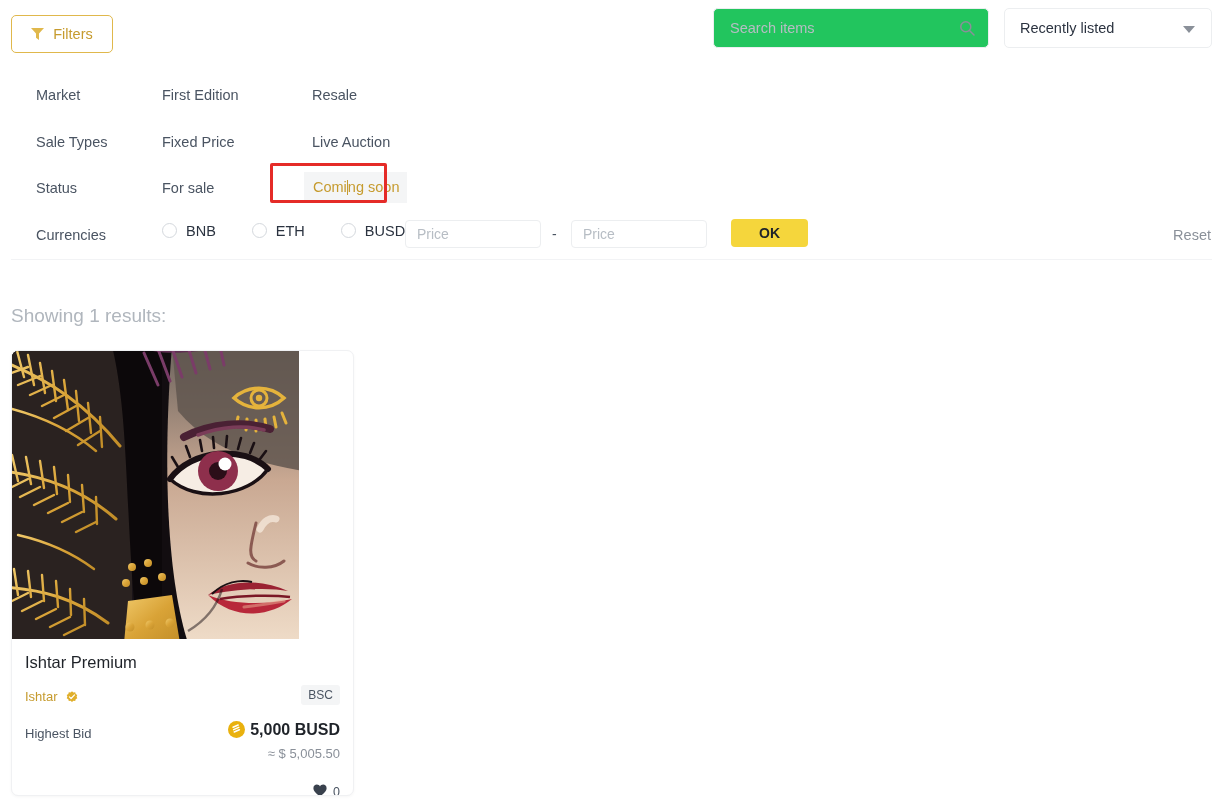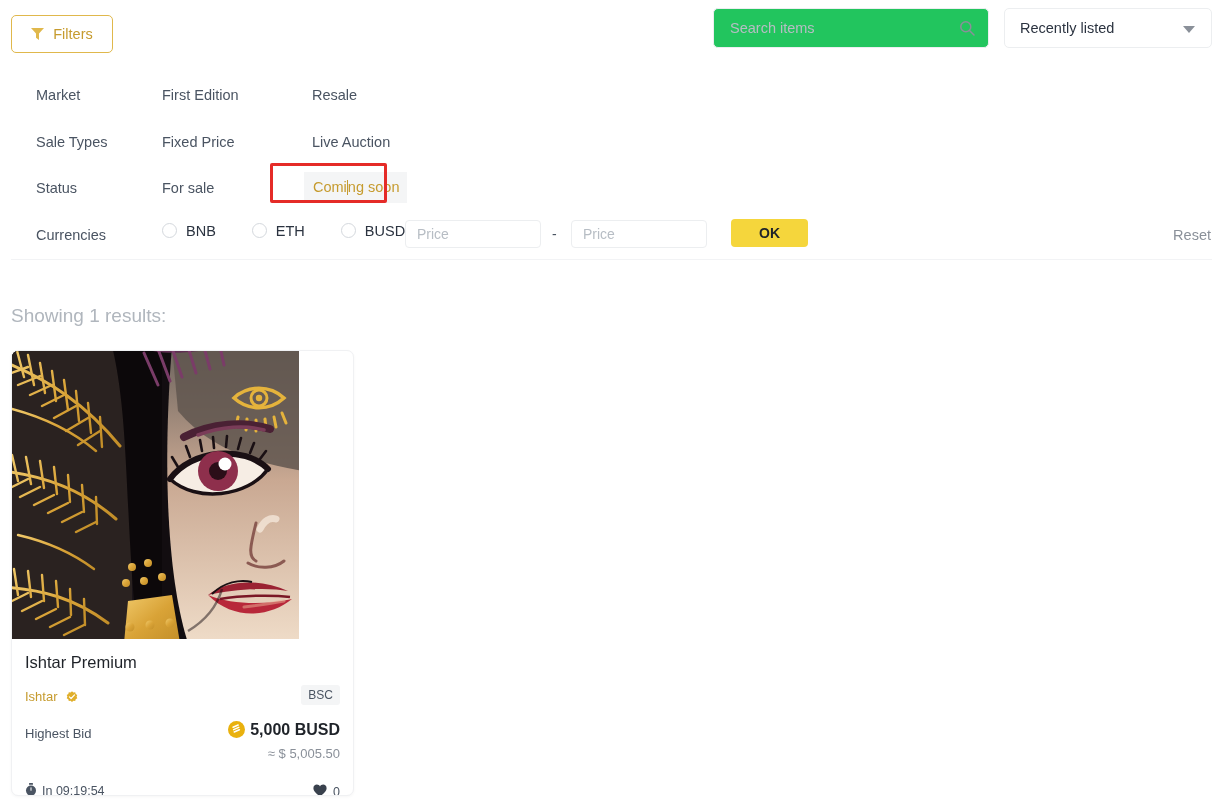--- a/index.html
+++ b/index.html
@@ -410,30 +410,20 @@
                   <path d="M6.2 11 L11.4 8.8"></path>
               </g>
             </svg>
           </span>
           <span class="bid-amount">5,000 BUSD</span>
         </span>
         <span class="bid-usd">≈ $ 5,005.50</span>
       </div>
 
       <div class="card-row4">
-        <span class="timer">
-          <span>
-            <svg width="12" height="13" viewBox="0 0 12 13">
-              <rect x="4" y="0" width="4" height="1.8" rx="0.6" fill="#4A5462"></rect>
-              <circle cx="6" cy="7.6" r="5" fill="#4A5462"></circle>
-              <rect x="5.5" y="4.2" width="1" height="3.6" rx="0.5" fill="#fff"></rect>
-            </svg>
-          </span>
-          <span>In 09:19:54</span>
-        </span>
         <span class="likes">
           <span>
             <svg width="14" height="13" viewBox="0 0 14 13">
               <path d="M7 12.2 C7 12.2 0.4 8.2 0.4 4.2 C0.4 2 2 0.6 3.9 0.6 C5.3 0.6 6.4 1.4 7 2.4 C7.6 1.4 8.7 0.6 10.1 0.6 C12 0.6 13.6 2 13.6 4.2 C13.6 8.2 7 12.2 7 12.2 Z" fill="#39414D"></path>
             </svg>
           </span>
           <span class="like-count">0</span>
         </span>
       </div>
     </div>

